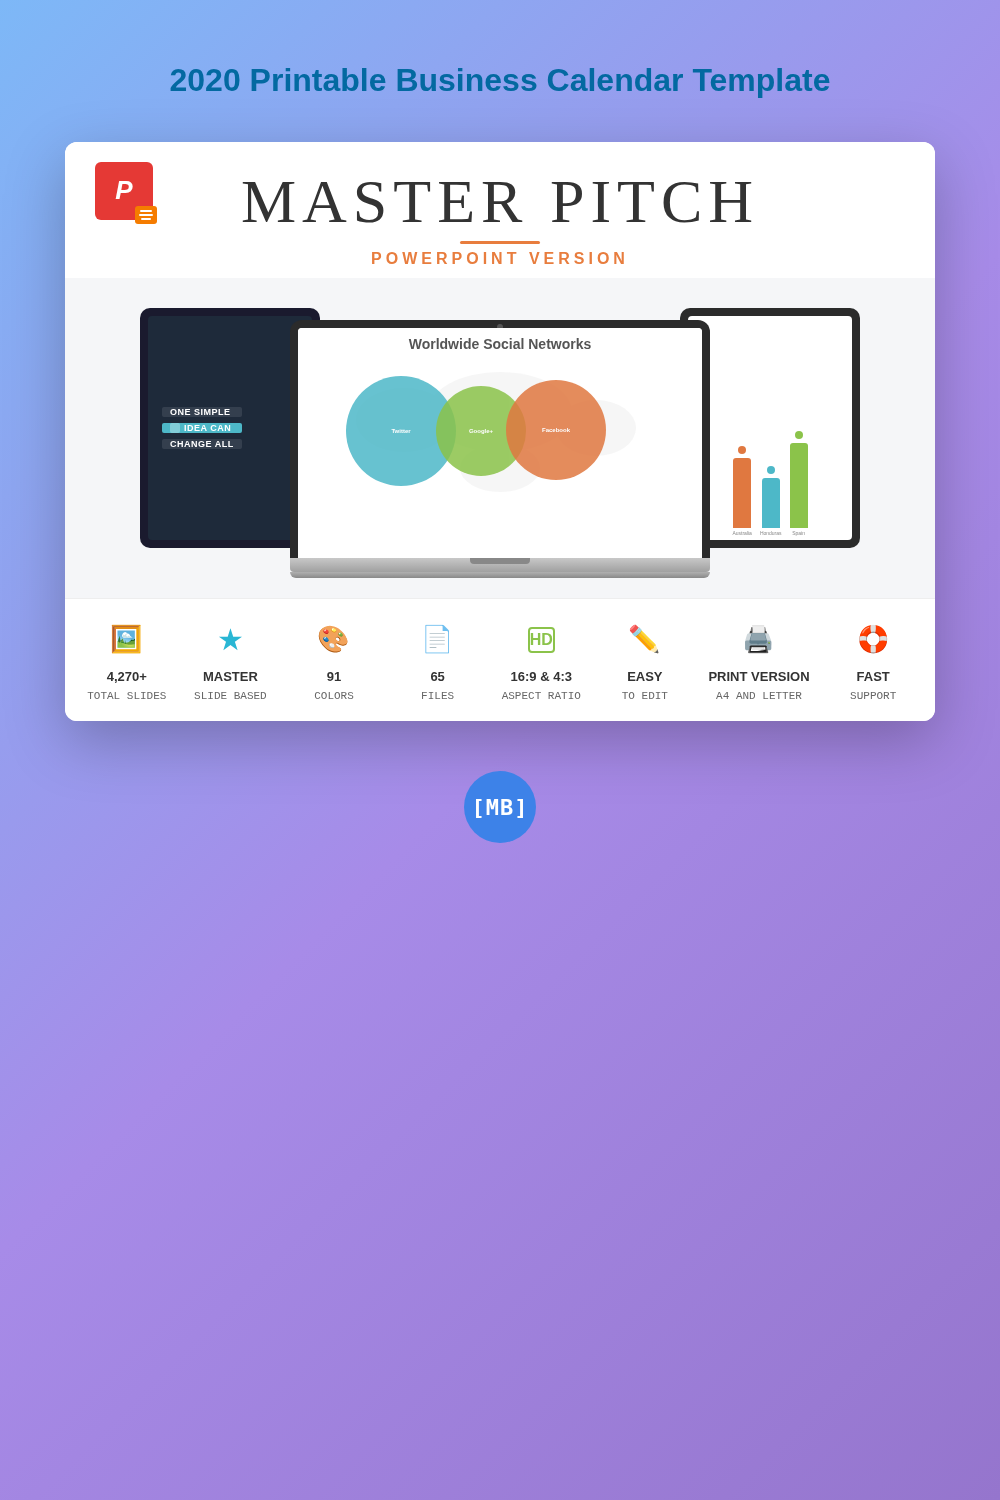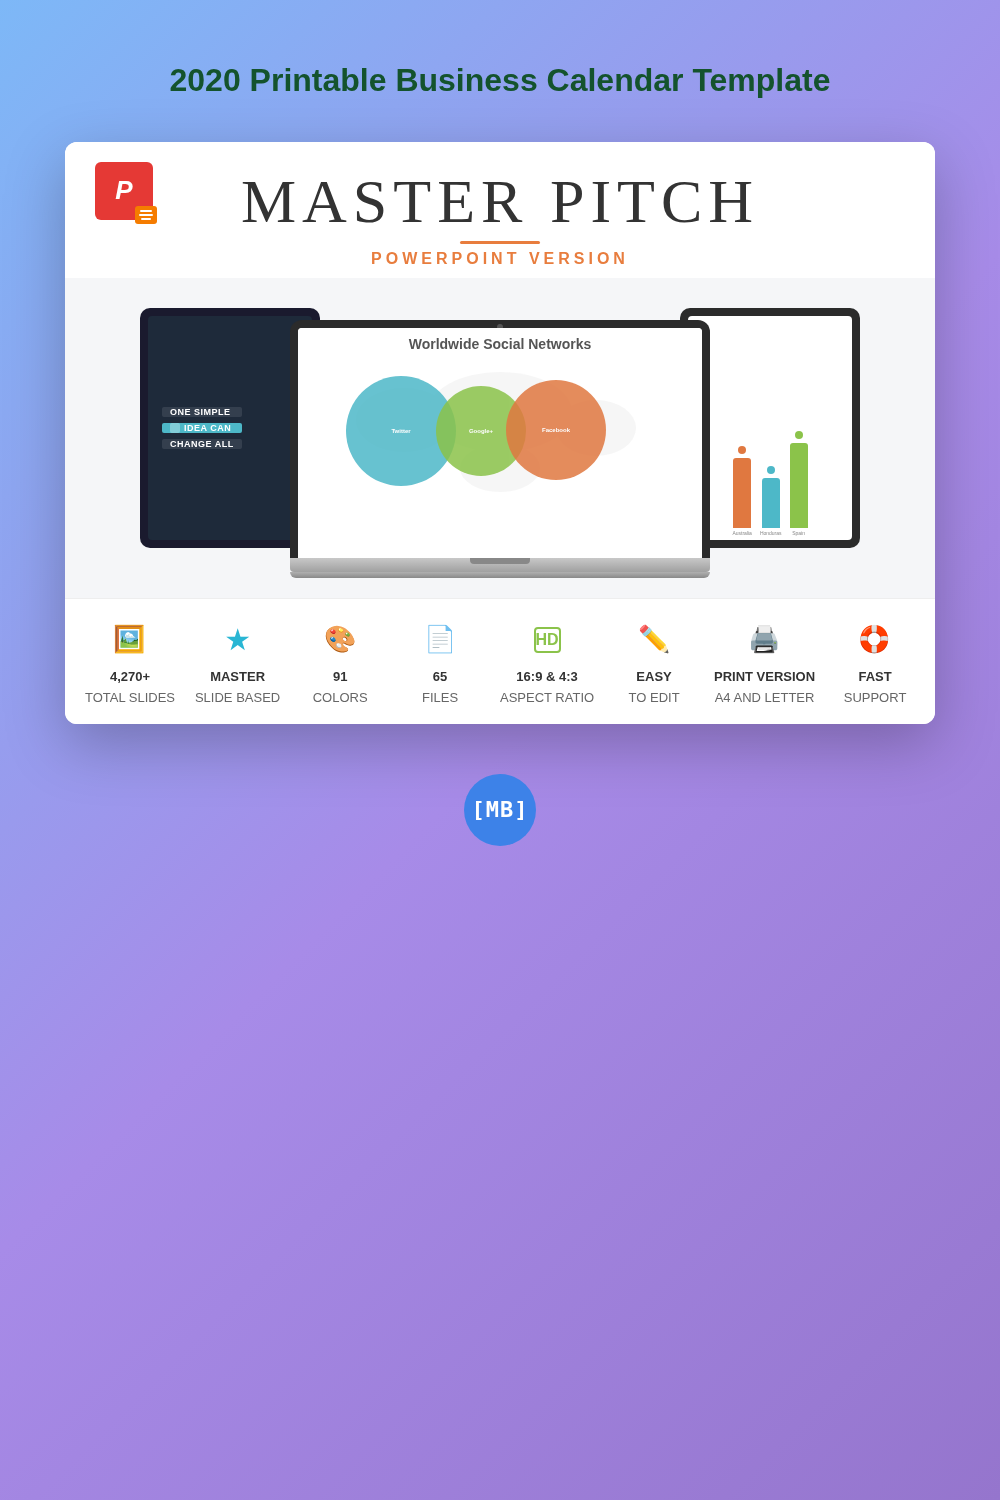--- a/index.html
+++ b/index.html
@@ -9,21 +9,21 @@
       overflow: hidden;
       font-family: 'Arial', sans-serif;
       background: linear-gradient(135deg, #7db8f7 0%, #a78be8 50%, #9575cd 100%);
       display: flex;
       flex-direction: column;
       align-items: center;
       justify-content: flex-start;
     }
 
     .page-title {
-      color: #14532d;
+      color: #0369a1;
       font-size: 32px;
       font-weight: bold;
       text-align: center;
       padding: 60px 40px 40px 40px;
       line-height: 1.3;
     }
 
     .card {
       background: white;
       border-radius: 12px;
@@ -425,23 +425,24 @@
     }
 
     .feature-main {
       font-size: 13px;
       font-weight: bold;
       color: #333;
       line-height: 1.2;
     }
 
     .feature-sub {
-      font-size: 13px;
+      font-size: 11px;
       color: #666;
       line-height: 1.2;
+      font-family: Liberation Mono, monospace;
     }
 
     
     .mb-logo-wrap {
       margin-top: 50px;
       display: flex;
       align-items: center;
       justify-content: center;
       text-align: right;
     }

